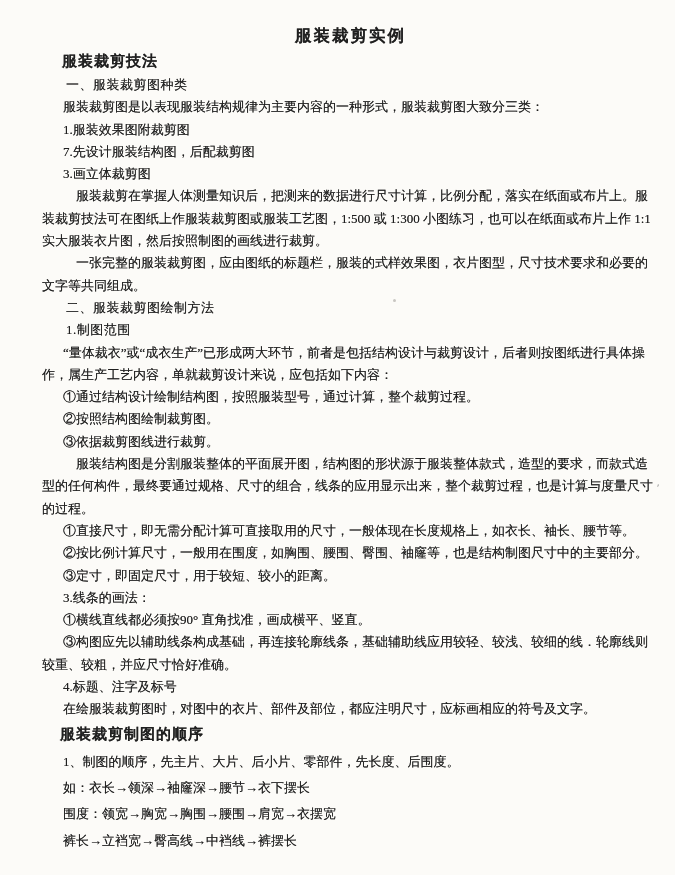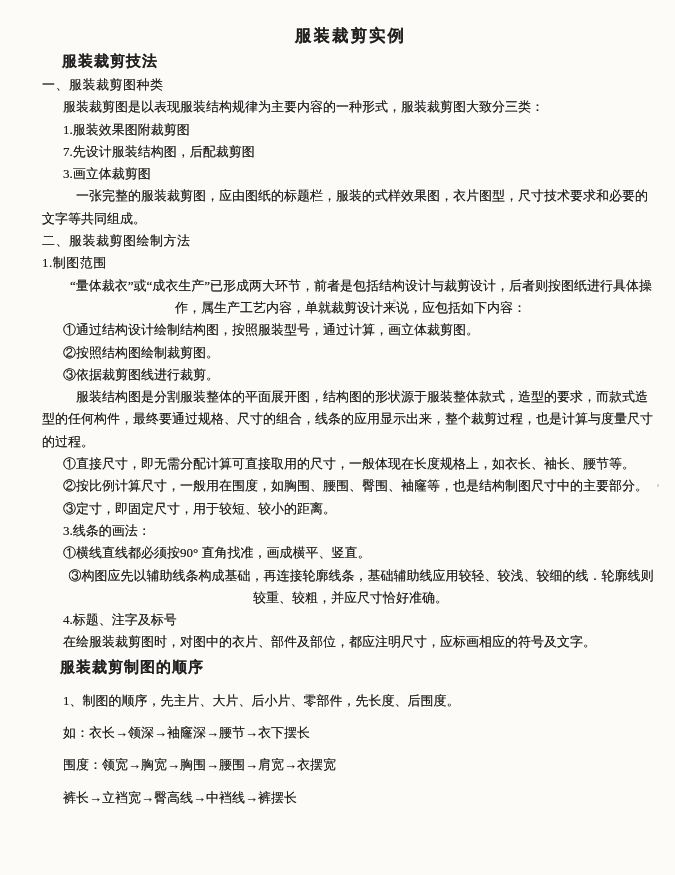--- a/index.html
+++ b/index.html
@@ -39,34 +39,34 @@
     margin-left: 20px;
   }
   .h2 {
     font-weight: bold;
     font-size: 15px;
     letter-spacing: 1px;
     line-height: 26px;
     margin-left: 18px;
   }
   .sub {
+    margin-left: 24px;
     letter-spacing: 0.5px;
   }
   .item {
     margin-left: 21px;
   }
   .para {
     text-indent: 34px;
   }
   .para-sm {
     text-indent: 21px;
-    text-align: center;
   }
   .seq .item {
-    margin-top: 10px;
+    margin-top: 4px;
   }
   .artifact {
     position: absolute;
     background: transparent;
     color: #8a8a8a;
     font-size: 11px;
   }
   .tick-mark {
     left: 657px;
     top: 481px;
@@ -89,26 +89,27 @@
     <div class="doc-title">服装裁剪实例</div>
 
     <div class="h1">服装裁剪技法</div>
 
     <div class="sub">一、服装裁剪图种类</div>
     <div class="item">服装裁剪图是以表现服装结构规律为主要内容的一种形式，服装裁剪图大致分三类：</div>
     <div class="item">1.服装效果图附裁剪图</div>
     <div class="item">7.先设计服装结构图，后配裁剪图</div>
     <div class="item">3.画立体裁剪图</div>
 
+    <div class="para">服装裁剪在掌握人体测量知识后，把测来的数据进行尺寸计算，比例分配，落实在纸面或布片上。服装裁剪技法可在图纸上作服装裁剪图或服装工艺图，1:500 或 1:300 小图练习，也可以在纸面或布片上作 1:1 实大服装衣片图，然后按照制图的画线进行裁剪。</div>
     <div class="para">一张完整的服装裁剪图，应由图纸的标题栏，服装的式样效果图，衣片图型，尺寸技术要求和必要的文字等共同组成。</div>
 
     <div class="sub">二、服装裁剪图绘制方法</div>
     <div class="sub">1.制图范围</div>
     <div class="para-sm">“量体裁衣”或“成衣生产”已形成两大环节，前者是包括结构设计与裁剪设计，后者则按图纸进行具体操作，属生产工艺内容，单就裁剪设计来说，应包括如下内容：</div>
-    <div class="item">①通过结构设计绘制结构图，按照服装型号，通过计算，画立体裁剪图。</div>
+    <div class="item">①通过结构设计绘制结构图，按照服装型号，通过计算，整个裁剪过程。</div>
     <div class="item">②按照结构图绘制裁剪图。</div>
     <div class="item">③依据裁剪图线进行裁剪。</div>
 
     <div class="para">服装结构图是分割服装整体的平面展开图，结构图的形状源于服装整体款式，造型的要求，而款式造型的任何构件，最终要通过规格、尺寸的组合，线条的应用显示出来，整个裁剪过程，也是计算与度量尺寸的过程。</div>
     <div class="item">①直接尺寸，即无需分配计算可直接取用的尺寸，一般体现在长度规格上，如衣长、袖长、腰节等。</div>
     <div class="item">②按比例计算尺寸，一般用在围度，如胸围、腰围、臀围、袖窿等，也是结构制图尺寸中的主要部分。</div>
     <div class="item">③定寸，即固定尺寸，用于较短、较小的距离。</div>
 
     <div class="item">3.线条的画法：</div>
     <div class="item">①横线直线都必须按90° 直角找准，画成横平、竖直。</div>

